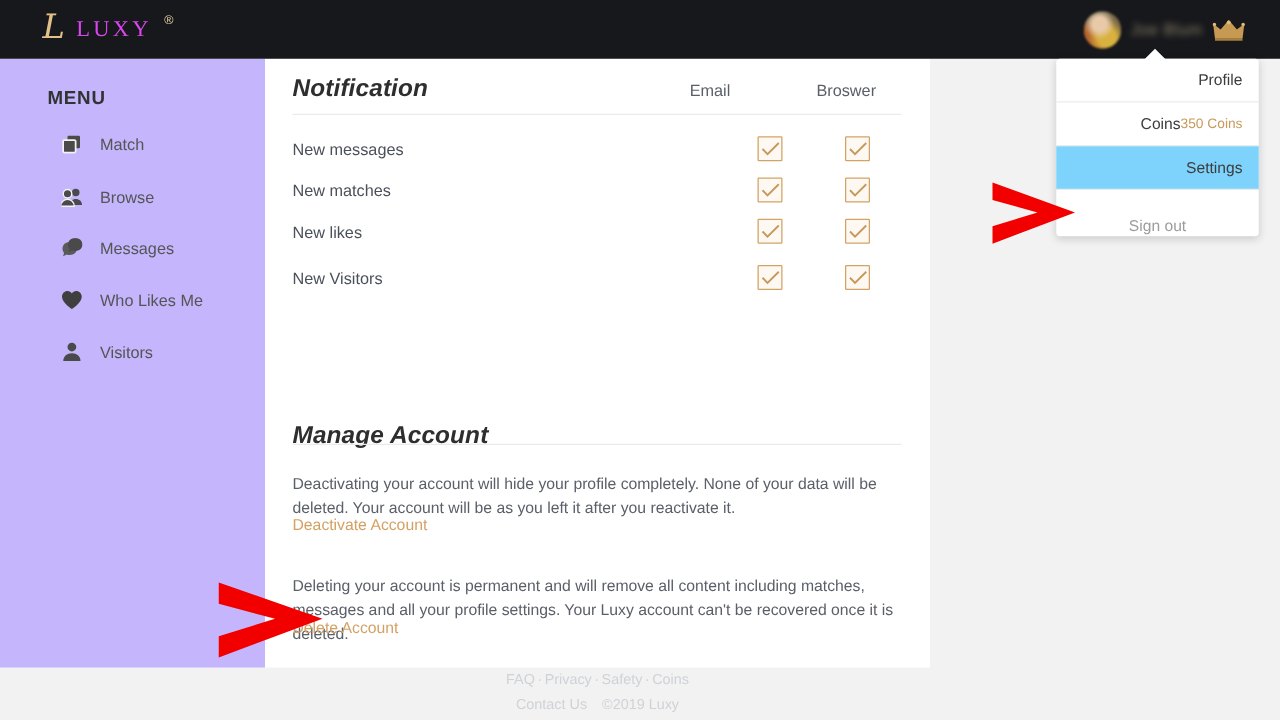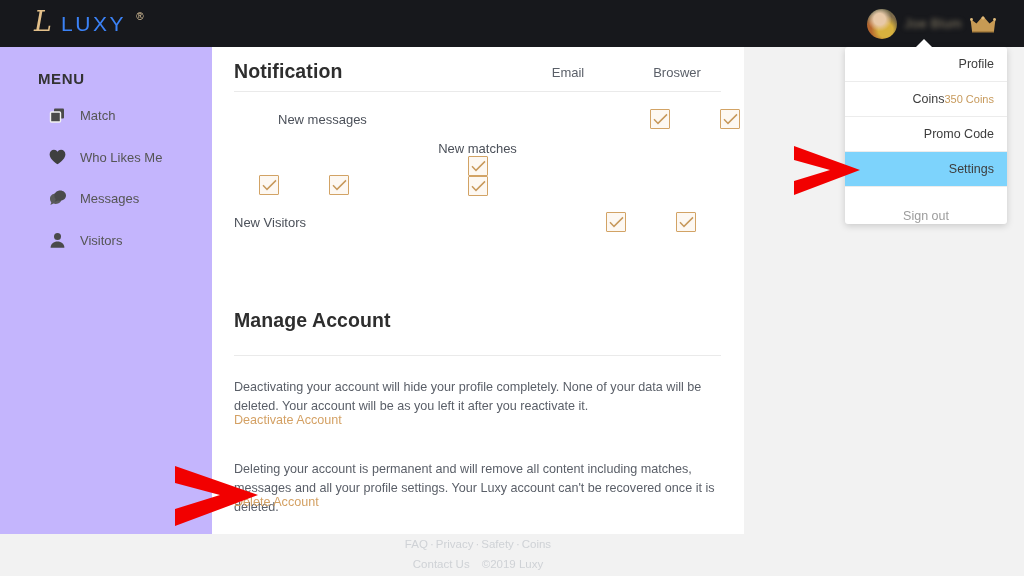--- a/index.html
+++ b/index.html
@@ -37,24 +37,25 @@
   .brand-mark {
     font-family: "DejaVu Serif", serif;
     font-style: italic;
     font-size: 27px;
     color: #e3c08a;
     line-height: 1;
     position: relative;
     top: -2px;
   }
   .brand-name {
-    font-size: 21px;
+    font-size: 18px;
     letter-spacing: 2.6px;
-    color: #3b82f6;
+    color: #d946ef;
     font-weight: 400;
+    font-family: Liberation Serif, serif;
   }
   .brand-reg {
     font-size: 10px;
     color: #e8cfa4;
     position: relative;
     top: -7px;
     left: 1px;
   }
 
   .user-area {
@@ -171,20 +172,21 @@
     top: 47px; left: 212px;
     width: 532px;
     height: 487px;
     background: #ffffff;
   }
 
   .section-head {
     position: absolute;
     left: 22px;
     width: 487px;
+    font-style: italic;
   }
   .section-head h2 {
     font-size: 19.5px;
     font-weight: bold;
     color: #2e2e2e;
     letter-spacing: .1px;
   }
   .section-rule {
     position: absolute;
     left: 22px;
@@ -298,24 +300,20 @@
   <div class="menu-row">
     <span class="m-label">Profile</span>
     <span class="m-meta"></span>
   </div>
 
   <div class="menu-row">
     <span class="m-label">Coins</span>
     <span class="m-meta">350 Coins</span>
   </div>
 
-  <div class="menu-row">
-    <span class="m-label">Promo Code</span>
-    <span class="m-meta"></span>
-  </div>
 
   <div class="menu-row active">
     <span class="m-label">Settings</span>
     <span class="m-meta"></span>
   </div>
 
   <div class="menu-row signout">
     <span>Sign out</span>
   </div>
 </div>
@@ -328,99 +326,111 @@
     <div class="nav-item">
       <span class="nav-icon">
         <svg width="17" height="17" viewBox="0 0 17 17">
           <rect x="5" y="1.5" width="10" height="10" rx="1" fill="#4a4a4a"></rect>
           <rect x="1.5" y="5" width="10" height="10" rx="1" fill="#4a4a4a" stroke="#f2f2f2" stroke-width="1.4"></rect>
         </svg>
       </span>
       <span class="nav-label">Match</span>
     </div>
 
-
     <div class="nav-item">
       <span class="nav-icon">
-        <svg width="17" height="16" viewBox="0 0 17 16">
-          <path d="M8.5 15.2S0.6 10.4 0.6 5.4C0.6 2.6 2.7.8 5 .8c1.6 0 2.8.9 3.5 2 .7-1.1 1.9-2 3.5-2 2.3 0 4.4 1.8 4.4 4.6 0 5-7.9 9.8-7.9 9.8z" fill="#3f3f3f"></path>
+        <svg width="17" height="17" viewBox="0 0 17 17">
+          <circle cx="11.6" cy="5" r="3" fill="#4a4a4a"></circle>
+          <path d="M6.6 15c0-3 2.2-4.8 5-4.8s5 1.8 5 4.8z" fill="#4a4a4a"></path>
+          <circle cx="5" cy="6" r="3.4" fill="#4a4a4a" stroke="#f2f2f2" stroke-width="1.1"></circle>
+          <path d="M-0.4 16c0-3.4 2.5-5.5 5.4-5.5S10.4 12.6 10.4 16z" fill="#4a4a4a" stroke="#f2f2f2" stroke-width="1.1"></path>
         </svg>
       </span>
-      <span class="nav-label">Who Likes Me</span>
+      <span class="nav-label">Browse</span>
     </div>
 
     <div class="nav-item">
       <span class="nav-icon">
         <svg width="17" height="17" viewBox="0 0 17 17">
           <path d="M1 8.8c0-3 2.6-5.2 5.8-5.2S12.6 5.8 12.6 8.8 10 14 6.8 14c-.8 0-1.6-.1-2.3-.4L1.4 15l.9-2.6C1.5 11.4 1 10.2 1 8.8z" fill="#5a5a5a"></path>
           <path d="M5.4 5.6c0-3 2.6-5.2 5.8-5.2S17 2.6 17 5.6s-2.6 5.2-5.8 5.2c-.8 0-1.6-.1-2.3-.4l-3.1 1.4.9-2.6c-.8-1-1.3-2.2-1.3-3.6z" fill="#4a4a4a"></path>
         </svg>
       </span>
       <span class="nav-label">Messages</span>
     </div>
 
     <div class="nav-item">
       <span class="nav-icon">
+        <svg width="17" height="16" viewBox="0 0 17 16">
+          <path d="M8.5 15.2S0.6 10.4 0.6 5.4C0.6 2.6 2.7.8 5 .8c1.6 0 2.8.9 3.5 2 .7-1.1 1.9-2 3.5-2 2.3 0 4.4 1.8 4.4 4.6 0 5-7.9 9.8-7.9 9.8z" fill="#3f3f3f"></path>
+        </svg>
+      </span>
+      <span class="nav-label">Who Likes Me</span>
+    </div>
+
+    <div class="nav-item">
+      <span class="nav-icon">
         <svg width="17" height="17" viewBox="0 0 17 17">
           <circle cx="8.5" cy="4.6" r="3.5" fill="#4a4a4a"></circle>
           <path d="M1.6 15.8c0-3.8 3.1-6.2 6.9-6.2s6.9 2.4 6.9 6.2z" fill="#4a4a4a"></path>
         </svg>
       </span>
       <span class="nav-label">Visitors</span>
     </div>
 
   </div>
 </div>
 
 <div class="panel">
 
   <div class="section-head" style="top:13px;">
     <h2>Notification</h2>
   </div>
   <div class="col-head" style="top:18px; left:321px;">Email</div>
   <div class="col-head" style="top:18px; left:430px;">Broswer</div>
   <div class="section-rule" style="top:44px;"></div>
 
-  <div class="notif-row" style="top:61px;margin-left:44px;">
+  <div class="notif-row" style="top:61px;">
     <span class="notif-label">New messages</span>
     <span class="cb-cell">
       <span class="checkbox">
         <svg width="15" height="13" viewBox="0 0 15 13">
             <path d="M1 6.2l4 4.2L14 1.4" stroke="#c7985a" stroke-width="1.5" fill="none"></path>
           </svg>
       </span>
     </span>
     <span class="cb-cell">
       <span class="checkbox">
         <svg width="15" height="13" viewBox="0 0 15 13">
             <path d="M1 6.2l4 4.2L14 1.4" stroke="#c7985a" stroke-width="1.5" fill="none"></path>
           </svg>
       </span>
     </span>
   </div>
 
-  <div class="notif-row" style="top:94px;flex-direction:column;">
+  <div class="notif-row" style="top:94px;">
     <span class="notif-label">New matches</span>
     <span class="cb-cell">
       <span class="checkbox">
         <svg width="15" height="13" viewBox="0 0 15 13">
             <path d="M1 6.2l4 4.2L14 1.4" stroke="#c7985a" stroke-width="1.5" fill="none"></path>
           </svg>
       </span>
     </span>
     <span class="cb-cell">
       <span class="checkbox">
         <svg width="15" height="13" viewBox="0 0 15 13">
             <path d="M1 6.2l4 4.2L14 1.4" stroke="#c7985a" stroke-width="1.5" fill="none"></path>
           </svg>
       </span>
     </span>
   </div>
 
   <div class="notif-row" style="top:127px;">
+    <span class="notif-label">New likes</span>
     <span class="cb-cell">
       <span class="checkbox">
         <svg width="15" height="13" viewBox="0 0 15 13">
             <path d="M1 6.2l4 4.2L14 1.4" stroke="#c7985a" stroke-width="1.5" fill="none"></path>
           </svg>
       </span>
     </span>
     <span class="cb-cell">
       <span class="checkbox">
         <svg width="15" height="13" viewBox="0 0 15 13">
@@ -441,21 +451,21 @@
     </span>
     <span class="cb-cell">
       <span class="checkbox">
         <svg width="15" height="13" viewBox="0 0 15 13">
             <path d="M1 6.2l4 4.2L14 1.4" stroke="#c7985a" stroke-width="1.5" fill="none"></path>
           </svg>
       </span>
     </span>
   </div>
 
-  <div class="section-head" style="top:262px;">
+  <div class="section-head" style="top:290px;">
     <h2>Manage Account</h2>
   </div>
   <div class="section-rule" style="top:308px;"></div>
 
   <div class="para" style="top:331px;">Deactivating your account will hide your profile completely. None of your data will be deleted. Your account will be as you left it after you reactivate it.</div>
   <div class="gold-link" style="top:366px;">Deactivate Account</div>
 
   <div class="para" style="top:413px;">Deleting your account is permanent and will remove all content including matches, messages and all your profile settings. Your Luxy account can't be recovered once it is deleted.</div>
   <div class="gold-link" style="top:448px;">Delete Account</div>
 

